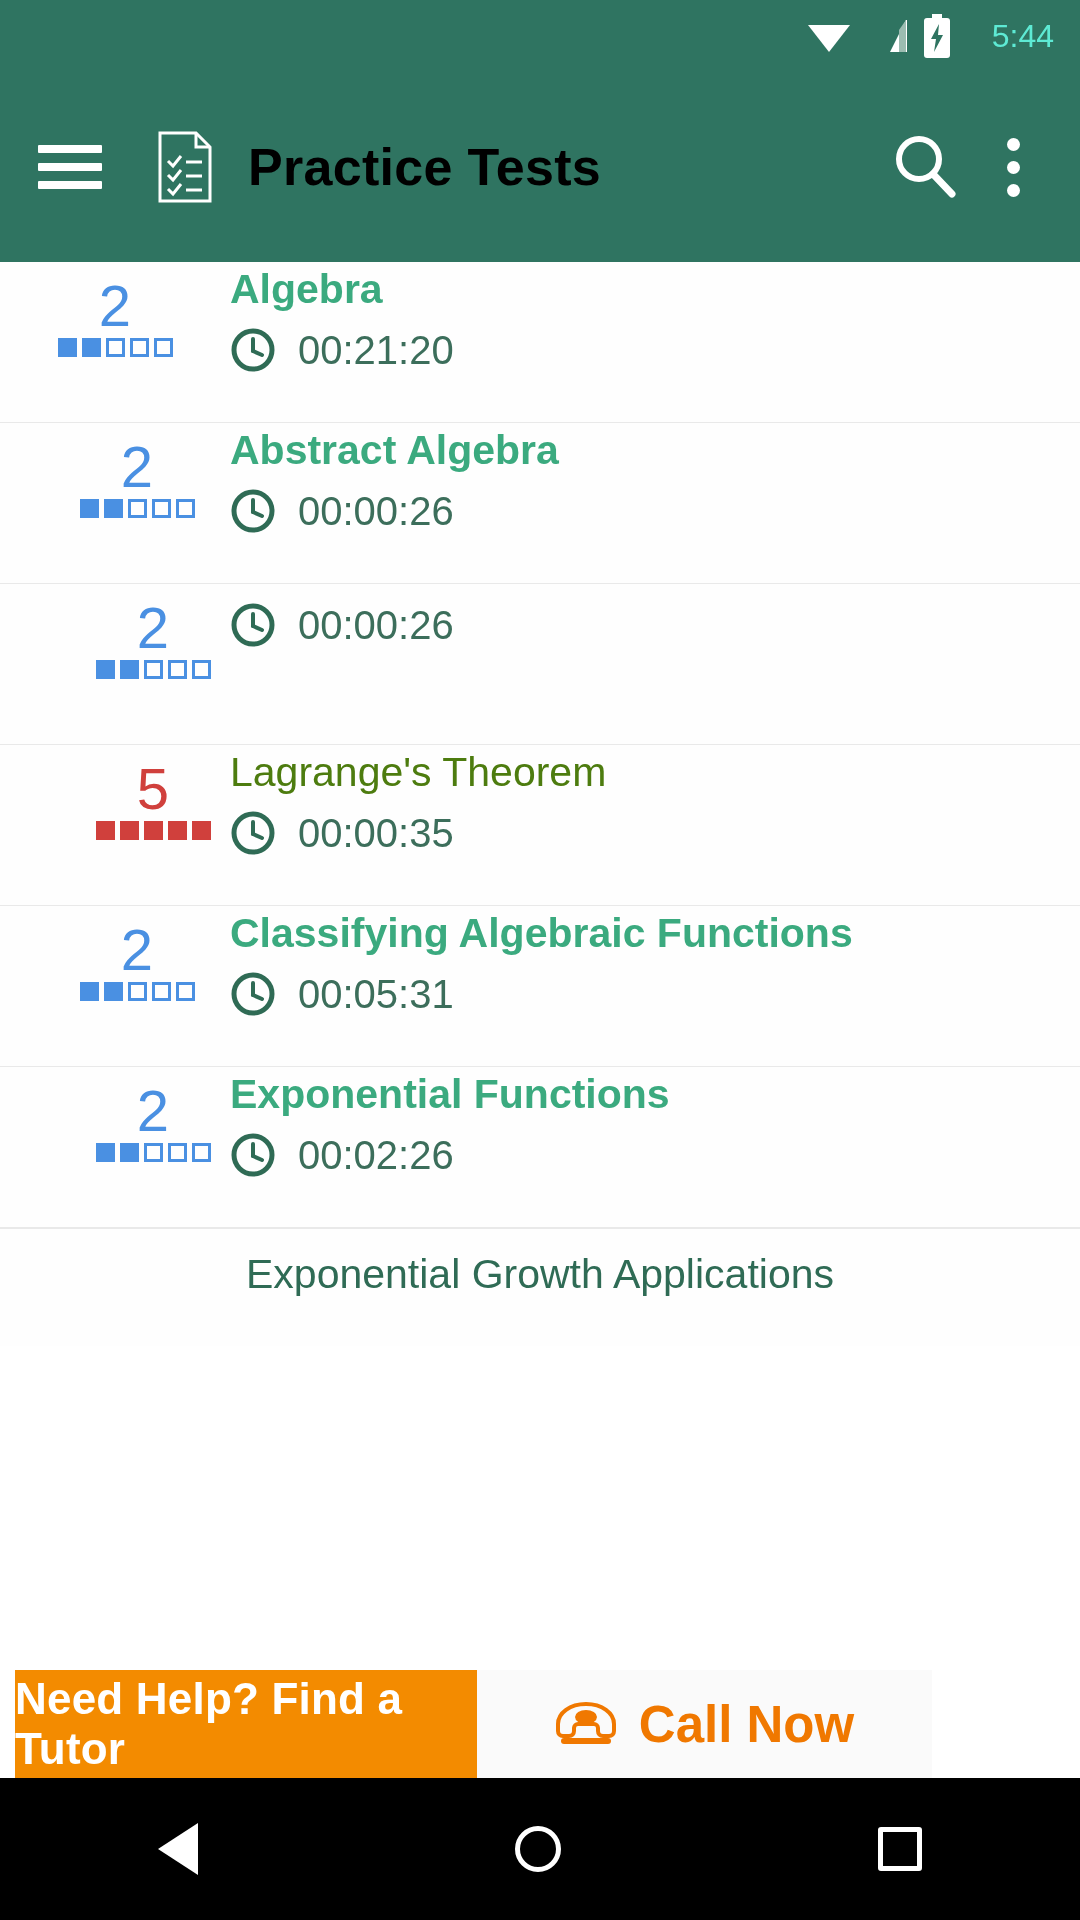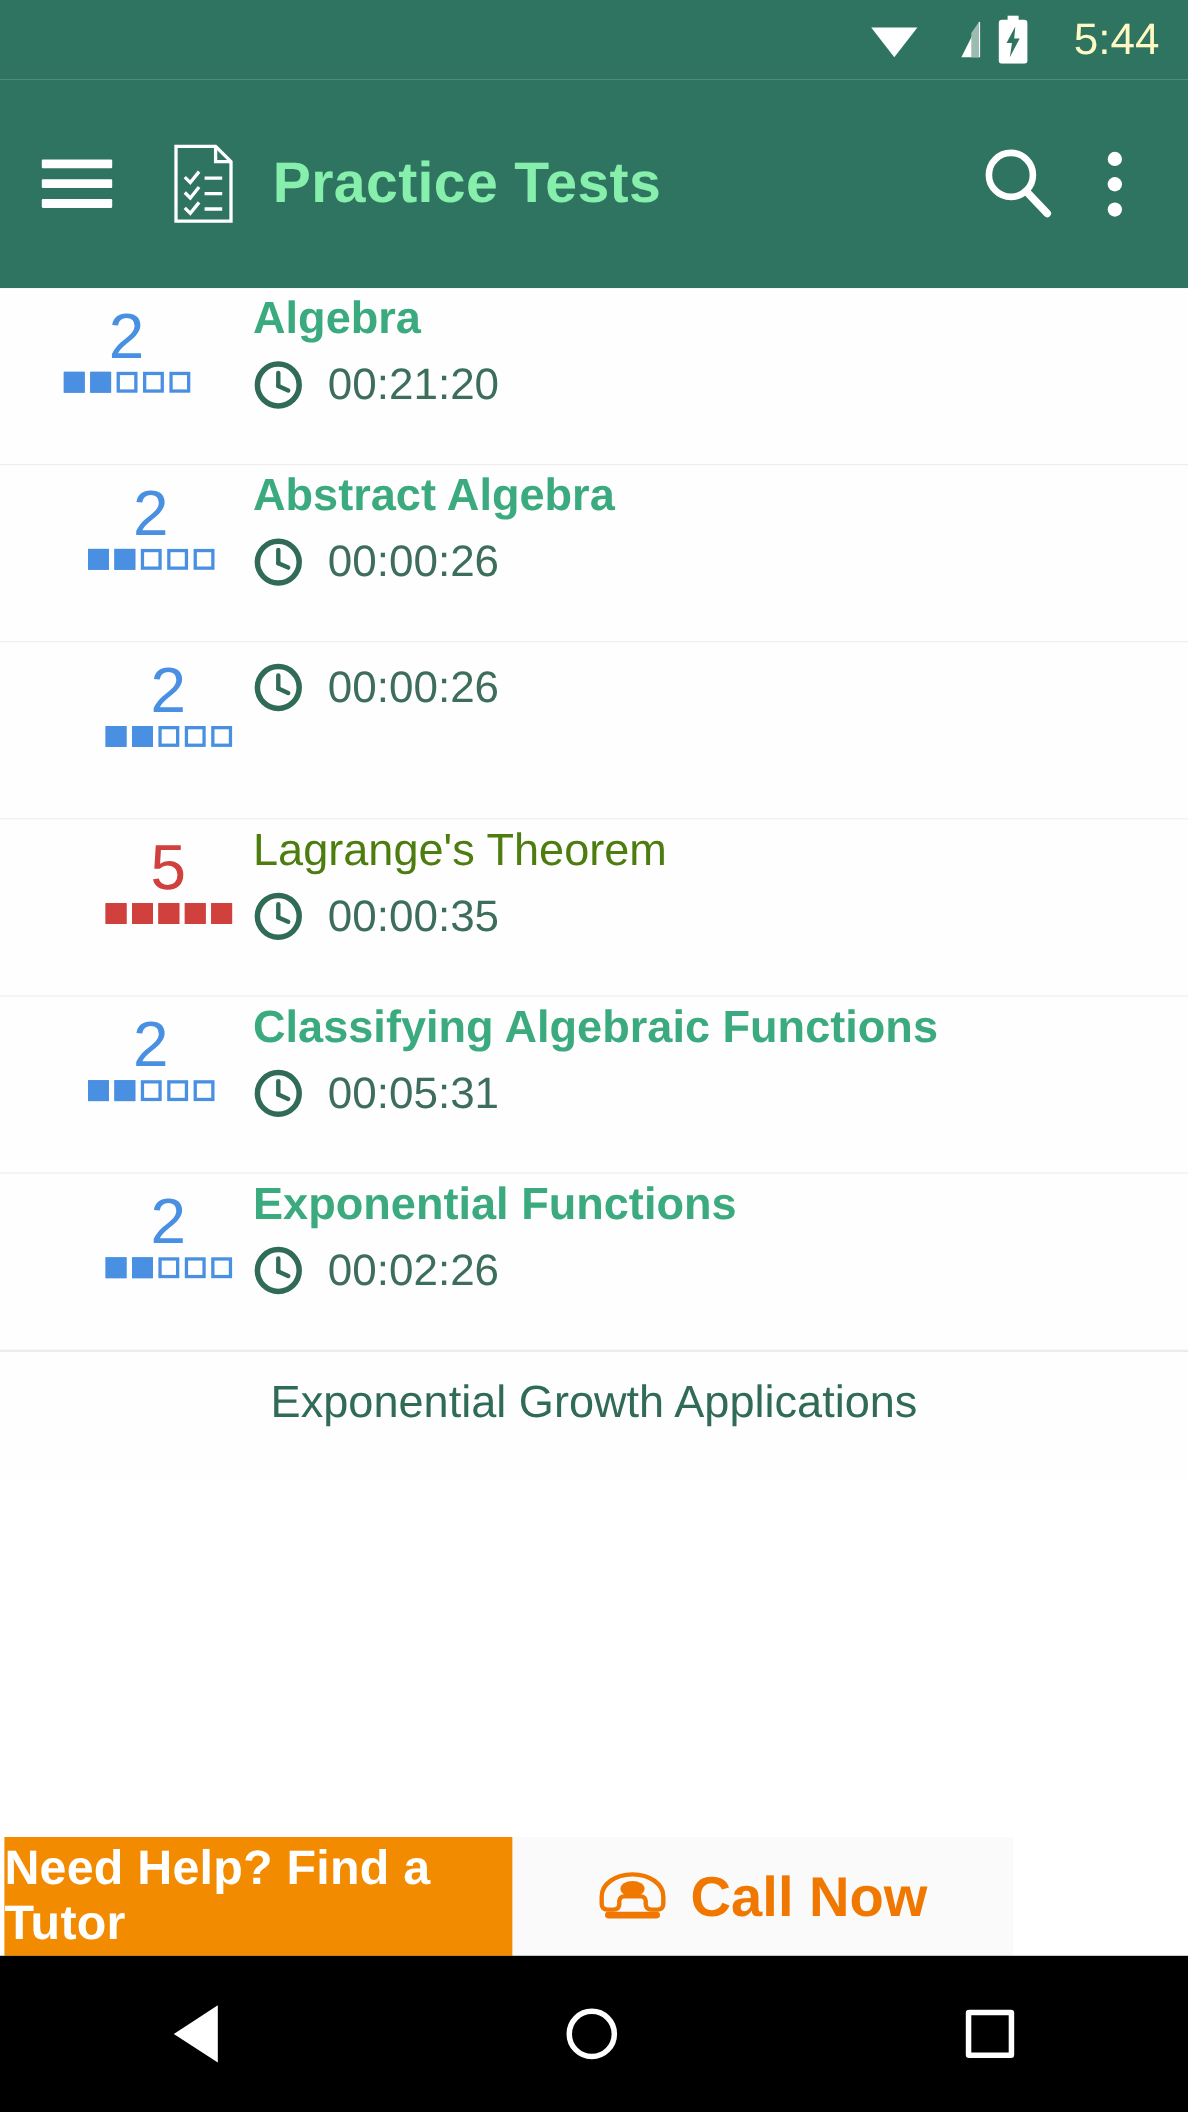--- a/index.html
+++ b/index.html
@@ -12,39 +12,39 @@
   #app { position:relative; width:1080px; height:1920px; overflow:hidden; }
 
   
   .statusbar{
     height:72px; background:#2F7461; position:relative;
     display:flex; align-items:center; justify-content:flex-end;
     padding-right:26px;
   }
   .sb-icons{ display:flex; align-items:center; gap:14px; }
   .sb-time{
-    color:#fef9c3; font-size:40px; font-weight:400; letter-spacing:0px;
+    color:#5eead4; font-size:32px; font-weight:400; letter-spacing:0px;
     margin-left:26px; line-height:1;
   }
   .ic-wifi{ width:46px; height:36px; position:relative; }
   .ic-sig{ width:42px; height:36px; position:relative; }
   .ic-bat{ width:30px; height:44px; position:relative; }
 
   
   .toolbar{
     height:190px; background:#2F7461;
     display:flex; align-items:center; padding:0 34px;
     position:relative;
   }
   .tb-burger{ width:72px; height:60px; display:flex; flex-direction:column;
               justify-content:space-between; padding:8px 4px; cursor:pointer; }
   .tb-burger span{ display:block; height:8px; background:#fff; border-radius:1px; }
   .tb-doc{ width:58px; height:72px; margin-left:50px; position:relative; }
   .tb-title{
-    color:#86efac; font-size:52px; font-weight:bold; margin-left:34px;
+    color:#000000; font-size:52px; font-weight:bold; margin-left:34px;
     letter-spacing:0.3px; white-space:nowrap;
   }
   .tb-spacer{ flex:1; }
   .tb-search{ width:74px; height:74px; position:relative; margin-right:40px; cursor:pointer;}
   .tb-more{ width:22px; height:74px; display:flex; flex-direction:column;
             justify-content:center; align-items:center; gap:10px; margin-right:22px; cursor:pointer;}
   .tb-more i{ display:block; width:13px; height:13px; background:#fff; border-radius:50%; }
 
   
   .tabwrap{ position:relative; background:#357A66; height:119px; }
@@ -102,21 +102,21 @@
 
   
   .partialrow{
     height:118px; background:#fefefe; display:flex; align-items:flex-start;
     justify-content:center; padding-top:22px; border-top:1px solid #e9e9e9;
   }
   .partialrow .rowtitle{ color:#2F6B55; font-weight:normal; font-size:41px; }
 
   
   .banner{
-    position:absolute; left:4px; bottom:142px; width:917px; height:108px;
+    position:absolute; left:15px; bottom:142px; width:917px; height:108px;
     display:flex;
   }
   .banner-main{
     flex:1; background:#F38B00; display:flex; align-items:center; justify-content:center;
     cursor:pointer;
   }
   .banner-main span{
     color:#ffffff; font-size:44px; font-weight:bold; letter-spacing:0.2px;
   }
   .banner-call{

